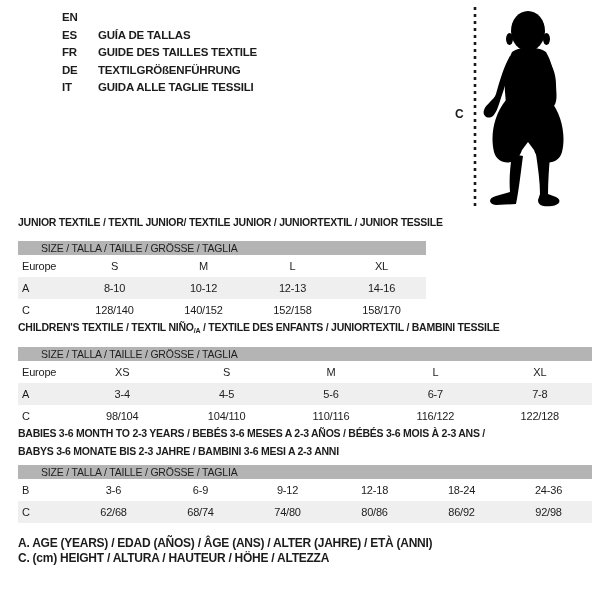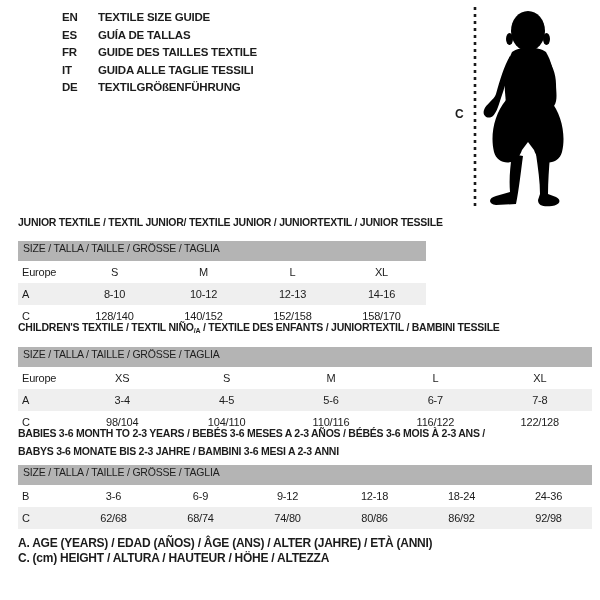--- a/index.html
+++ b/index.html
@@ -23,58 +23,57 @@
   .t-junior-title{left:18px;top:216px;}
   .t-children-title{left:18px;top:321px;}
   .t-babies-title{left:18px;top:424px;line-height:18px;}
   .subsc{font-size:7px;vertical-align:-2px;}
 
   .tblwrap{position:absolute;}
   .w-junior{left:18px;top:241px;width:408px;}
   .w-children{left:18px;top:347px;width:574px;}
   .w-babies{left:18px;top:465px;width:574px;}
 
-  .size-header{height:20px;line-height:14px;background:var(--table-header-bg,#b4b4b4);
-               font-size:10.5px;padding-left:5px;color:#1e1e1e;letter-spacing:-0.2px;}
+  .size-header{height:14px;line-height:14px;background:var(--table-header-bg,#b4b4b4);
+               font-size:10.5px;padding-left:23px;color:#1e1e1e;letter-spacing:-0.2px;}
   table.sizes{border-collapse:collapse;table-layout:fixed;width:100%;}
   table.sizes td{height:22px;padding:0;font-size:11px;text-align:center;vertical-align:middle;
                  letter-spacing:-0.2px;white-space:nowrap;}
   table.sizes td.lbl{text-align:left;padding-left:4px;}
   table.sizes tr.alt{background:var(--row-alt-bg,#efefef);}
   col.c-label{width:52px;}
 
   
   .legend{position:absolute;left:18px;top:536px;font-size:12px;font-weight:bold;
           line-height:15.4px;letter-spacing:-0.25px;white-space:nowrap;}
 </style>
 </head>
 <body>
 
 <div class="canvas">
 
   <div class="lang-block">
     <div class="lang-row">
       <span class="lang-code">EN</span>
-      <span class="lang-label">TEXTILE SIZE GUIDE</span>
     </div>
     <div class="lang-row">
       <span class="lang-code">ES</span>
       <span class="lang-label">GUÍA DE TALLAS</span>
     </div>
     <div class="lang-row">
       <span class="lang-code">FR</span>
       <span class="lang-label">GUIDE DES TAILLES TEXTILE</span>
     </div>
     <div class="lang-row">
+      <span class="lang-code">DE</span>
+      <span class="lang-label">TEXTILGRÖßENFÜHRUNG</span>
+    </div>
+    <div class="lang-row">
       <span class="lang-code">IT</span>
       <span class="lang-label">GUIDA ALLE TAGLIE TESSILI</span>
-    </div>
-    <div class="lang-row">
-      <span class="lang-code">DE</span>
-      <span class="lang-label">TEXTILGRÖßENFÜHRUNG</span>
     </div>
   </div>
 
   <svg class="dash-line" width="4" height="202" viewBox="0 0 4 202">
     <line x1="2" y1="0" x2="2" y2="202" stroke="#1a1a1a" stroke-width="2.6" stroke-dasharray="3 4"></line>
   </svg>
   <div class="c-marker">C</div>
   <svg class="baby" width="100" height="206" viewBox="0 0 100 206">
     <g fill="var(--silhouette,#000)">
       <ellipse cx="48" cy="27" rx="17" ry="20"></ellipse>

